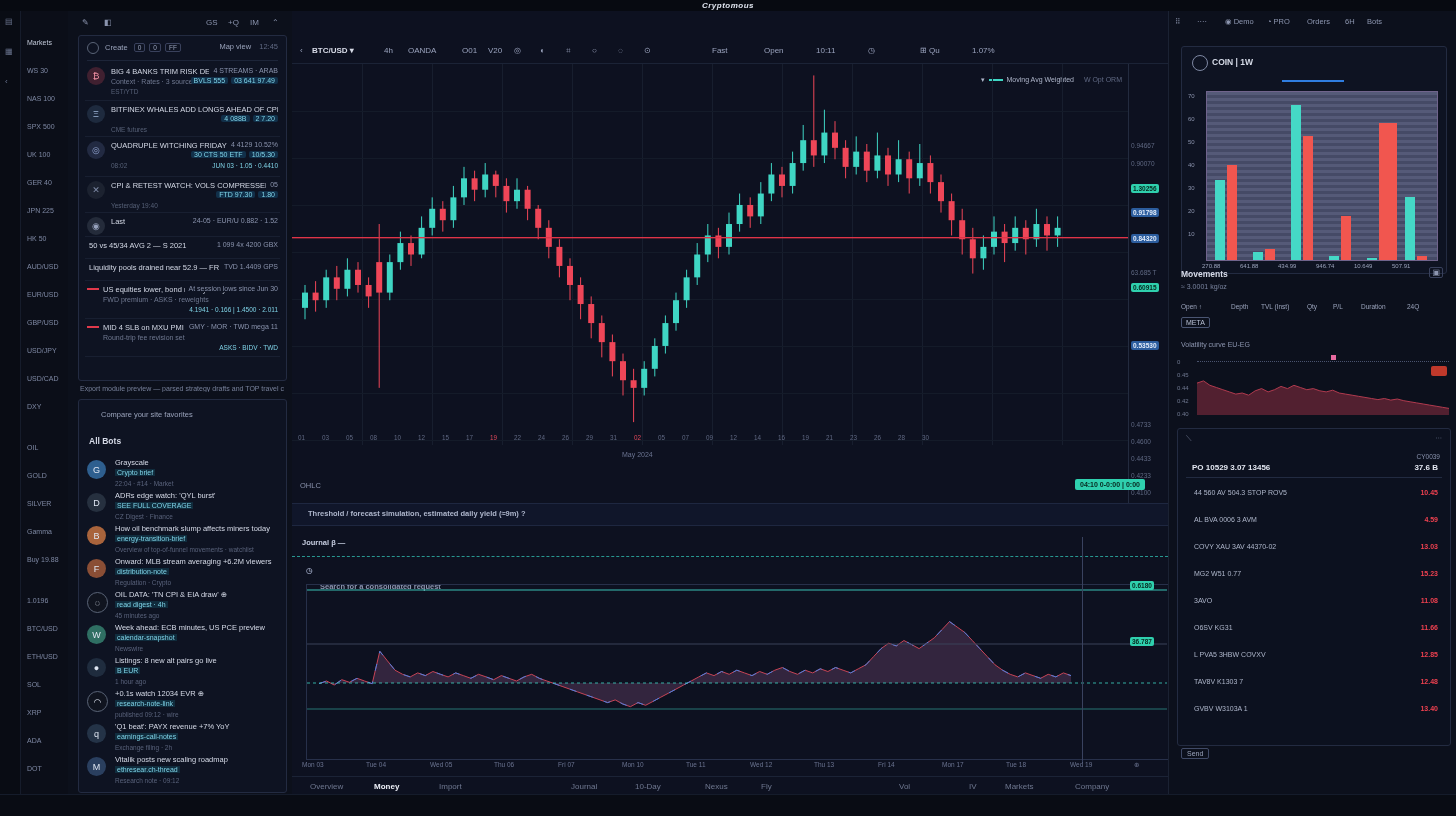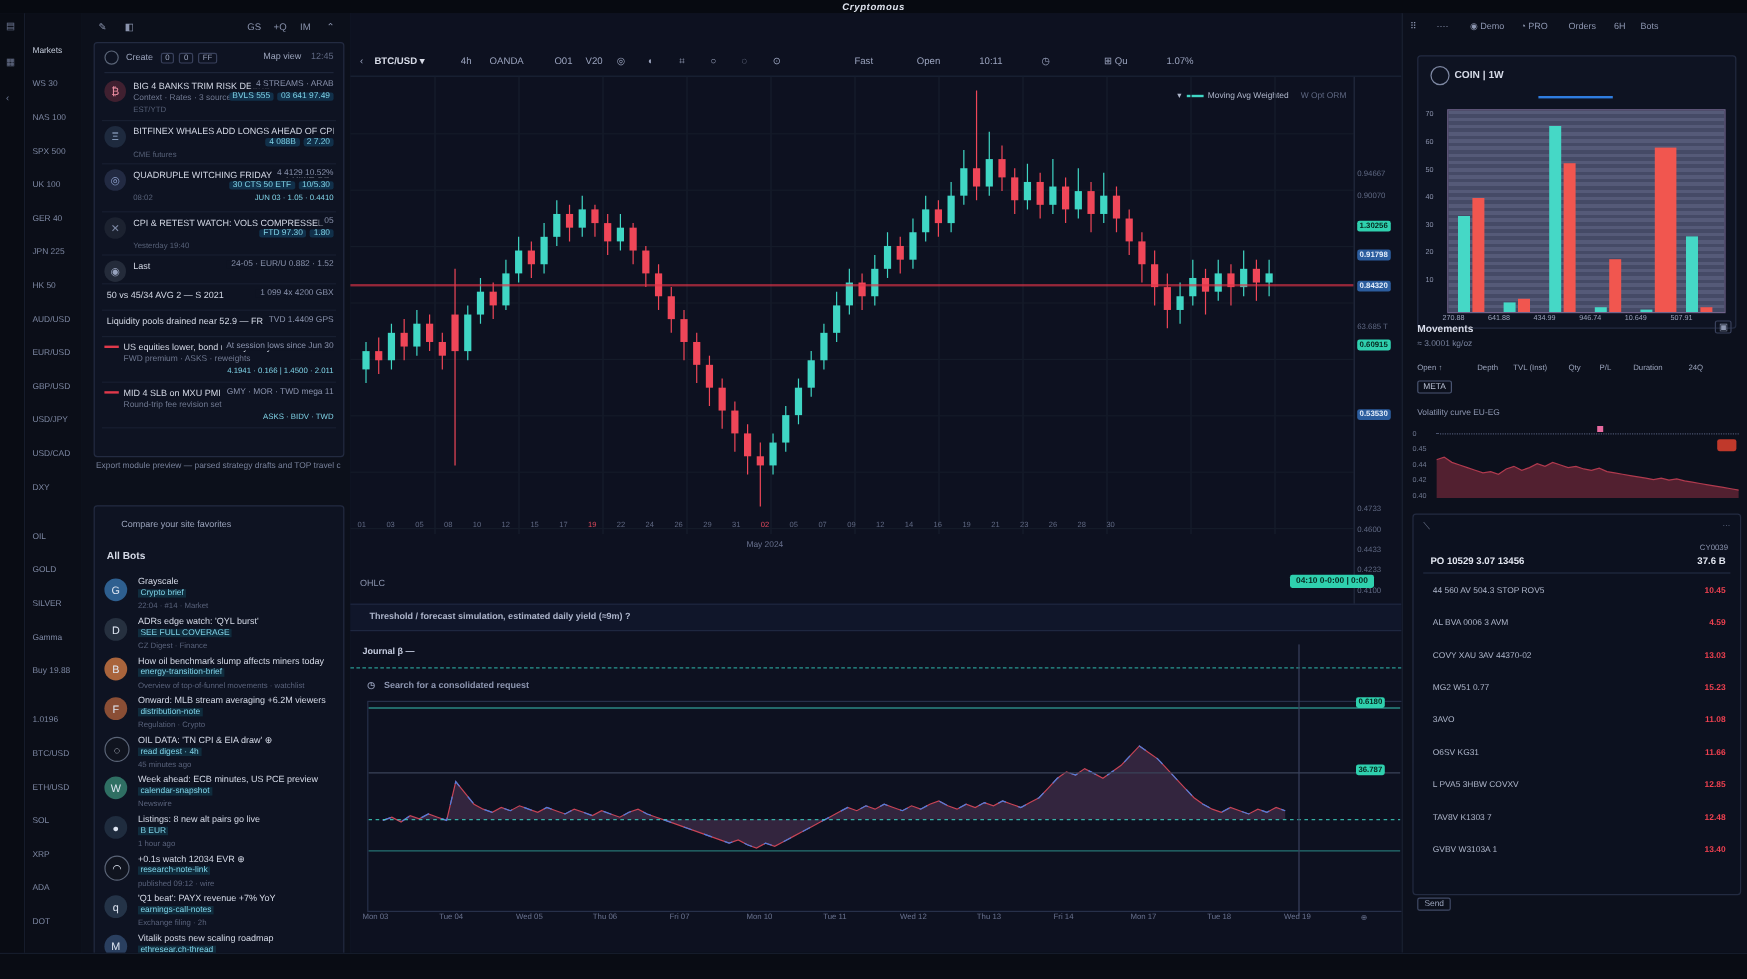--- a/index.html
+++ b/index.html
@@ -207,21 +207,21 @@
             <div class="accentbar"></div>
             <div class="fr-title" style="left: 18px;">MID 4 SLB on MXU PMI data mix — DC M-3</div>
             <div class="fr-tright">GMY · MOR · TWD mega 11</div>
             <div class="fr-sub" style="left: 18px;">Round-trip fee revision set</div>
             <div class="fr-bright">ASKS · BIDV · TWD</div>
           </div>
         </div>
     </div>
     <div class="abs" style="left:12px;top:374px;width:204px;font-size:7px;color:#77809a;white-space:nowrap;overflow:hidden;">Export module preview — parsed strategy drafts and TOP travel categories</div>
 
-    <div class="card" id="newscard" style="left:10px;top:388px;width:207px;height:392px;margin-top:22px;">
+    <div class="card" id="newscard" style="left:10px;top:388px;width:207px;height:392px;">
       <div class="abs" style="left:22px;top:10px;font-size:7.5px;color:#9aa3bb;">Compare your site favorites</div>
       <div class="abs" style="left:10px;top:36px;font-size:8.5px;font-weight:bold;color:#d4d9e6;">All Bots</div>
       <div id="newsrows" style="position:absolute;left:0;top:56px;right:0;bottom:0;overflow:hidden;">
           <div class="newsrow" style="top: 2px; height: 32px;">
             <div class="nr-av" style="background: rgb(46, 95, 143);">G</div>
             <div class="nr-t">Grayscale</div>
             <div class="nr-link">Crypto brief</div>
             <div class="nr-meta">22:04 · #14 · Market</div>
           </div>
           <div class="newsrow" style="top: 35px; height: 32px;">
@@ -527,21 +527,21 @@
 
     <div class="band" style="top:492px;height:21px;background:#10162a;border-top:1px solid #1e2740;border-bottom:1px solid #1e2740;">
       <span style="position:absolute;left:16px;top:5px;">Threshold / forecast simulation, estimated daily yield (≈9m) ?</span>
     </div>
     <div class="band" style="top:524px;height:20px;color:#c6cde0;">
       <span style="position:absolute;left:10px;top:3px;">Journal β —</span>
     </div>
     <div class="tealdash" style="top:545px;"></div>
     <div class="band" style="top:553px;height:16px;color:#8d96b0;">
       <span style="position:absolute;left:14px;top:2px;">◷</span>
-      <span style="position:absolute;left:28px;top:2px;">Search for a consolidated request</span>
+      <span style="position:absolute;left:28px;top:18px;">Search for a consolidated request</span>
     </div>
 
     <div class="abs" id="lowerbox"><svg width="860" height="172">
           <path d="M12.0 98.7 L19.6 96.0 L27.2 100.0 L34.8 94.7 L42.4 97.3 L50.0 93.3 L57.6 96.0 L65.2 98.7 L72.8 66.3 L80.4 75.8 L88.0 85.2 L95.6 89.3 L103.2 91.9 L110.7 87.9 L118.3 90.6 L125.9 86.5 L133.5 89.3 L141.1 91.9 L148.7 87.9 L156.3 90.6 L163.9 93.3 L171.5 89.3 L179.1 91.9 L186.7 94.7 L194.3 90.6 L201.9 93.3 L209.5 96.0 L217.1 91.9 L224.7 89.3 L232.3 93.3 L239.9 96.0 L247.5 98.7 L255.1 101.4 L262.7 104.1 L270.3 106.8 L277.9 109.5 L285.5 112.2 L293.1 114.9 L300.6 117.6 L308.2 114.9 L315.8 119.0 L323.4 121.7 L331.0 117.6 L338.6 120.3 L346.2 116.3 L353.8 112.2 L361.4 108.2 L369.0 104.1 L376.6 100.0 L384.2 96.0 L391.8 91.9 L399.4 87.9 L407.0 90.6 L414.6 86.5 L422.2 89.3 L429.8 85.2 L437.4 87.9 L445.0 90.6 L452.6 86.5 L460.2 89.3 L467.8 85.2 L475.4 82.5 L482.9 86.5 L490.5 89.3 L498.1 85.2 L505.7 87.9 L513.3 83.8 L520.9 86.5 L528.5 82.5 L536.1 85.2 L543.7 87.9 L551.3 83.8 L558.9 79.8 L566.5 71.7 L574.1 63.6 L581.7 58.2 L589.3 60.9 L596.9 55.5 L604.5 59.5 L612.1 63.6 L619.7 58.2 L627.3 52.8 L634.9 44.7 L642.5 36.6 L650.1 42.0 L657.7 47.4 L665.3 55.5 L672.8 63.6 L680.4 71.7 L688.0 79.8 L695.6 85.2 L703.2 89.3 L710.8 91.9 L718.4 87.9 L726.0 90.6 L733.6 93.3 L741.2 89.3 L748.8 91.9 L756.4 87.9 L764.0 90.6 L764.0 98 L12 98 Z" fill="rgba(112,72,112,0.38)" stroke="none"></path>
           <path d="M12.0 98.7 L19.6 96.0 L27.2 100.0 L34.8 94.7 L42.4 97.3 L50.0 93.3 L57.6 96.0 L65.2 98.7 L72.8 66.3 L80.4 75.8 L88.0 85.2 L95.6 89.3 L103.2 91.9 L110.7 87.9 L118.3 90.6 L125.9 86.5 L133.5 89.3 L141.1 91.9 L148.7 87.9 L156.3 90.6 L163.9 93.3 L171.5 89.3 L179.1 91.9 L186.7 94.7 L194.3 90.6 L201.9 93.3 L209.5 96.0 L217.1 91.9 L224.7 89.3 L232.3 93.3 L239.9 96.0 L247.5 98.7 L255.1 101.4 L262.7 104.1 L270.3 106.8 L277.9 109.5 L285.5 112.2 L293.1 114.9 L300.6 117.6 L308.2 114.9 L315.8 119.0 L323.4 121.7 L331.0 117.6 L338.6 120.3 L346.2 116.3 L353.8 112.2 L361.4 108.2 L369.0 104.1 L376.6 100.0 L384.2 96.0 L391.8 91.9 L399.4 87.9 L407.0 90.6 L414.6 86.5 L422.2 89.3 L429.8 85.2 L437.4 87.9 L445.0 90.6 L452.6 86.5 L460.2 89.3 L467.8 85.2 L475.4 82.5 L482.9 86.5 L490.5 89.3 L498.1 85.2 L505.7 87.9 L513.3 83.8 L520.9 86.5 L528.5 82.5 L536.1 85.2 L543.7 87.9 L551.3 83.8 L558.9 79.8 L566.5 71.7 L574.1 63.6 L581.7 58.2 L589.3 60.9 L596.9 55.5 L604.5 59.5 L612.1 63.6 L619.7 58.2 L627.3 52.8 L634.9 44.7 L642.5 36.6 L650.1 42.0 L657.7 47.4 L665.3 55.5 L672.8 63.6 L680.4 71.7 L688.0 79.8 L695.6 85.2 L703.2 89.3 L710.8 91.9 L718.4 87.9 L726.0 90.6 L733.6 93.3 L741.2 89.3 L748.8 91.9 L756.4 87.9 L764.0 90.6" fill="none" stroke="#c74456" stroke-width="1"></path>
           <path d="M12.0 98.7 L19.6 96.0 L27.2 100.0 L34.8 94.7 L42.4 97.3 L50.0 93.3 L57.6 96.0 L65.2 98.7 L72.8 66.3 L80.4 75.8 L88.0 85.2 L95.6 89.3 L103.2 91.9 L110.7 87.9 L118.3 90.6 L125.9 86.5 L133.5 89.3 L141.1 91.9 L148.7 87.9 L156.3 90.6 L163.9 93.3 L171.5 89.3 L179.1 91.9 L186.7 94.7 L194.3 90.6 L201.9 93.3 L209.5 96.0 L217.1 91.9 L224.7 89.3 L232.3 93.3 L239.9 96.0 L247.5 98.7 L255.1 101.4 L262.7 104.1 L270.3 106.8 L277.9 109.5 L285.5 112.2 L293.1 114.9 L300.6 117.6 L308.2 114.9 L315.8 119.0 L323.4 121.7 L331.0 117.6 L338.6 120.3 L346.2 116.3 L353.8 112.2 L361.4 108.2 L369.0 104.1 L376.6 100.0 L384.2 96.0 L391.8 91.9 L399.4 87.9 L407.0 90.6 L414.6 86.5 L422.2 89.3 L429.8 85.2 L437.4 87.9 L445.0 90.6 L452.6 86.5 L460.2 89.3 L467.8 85.2 L475.4 82.5 L482.9 86.5 L490.5 89.3 L498.1 85.2 L505.7 87.9 L513.3 83.8 L520.9 86.5 L528.5 82.5 L536.1 85.2 L543.7 87.9 L551.3 83.8 L558.9 79.8 L566.5 71.7 L574.1 63.6 L581.7 58.2 L589.3 60.9 L596.9 55.5 L604.5 59.5 L612.1 63.6 L619.7 58.2 L627.3 52.8 L634.9 44.7 L642.5 36.6 L650.1 42.0 L657.7 47.4 L665.3 55.5 L672.8 63.6 L680.4 71.7 L688.0 79.8 L695.6 85.2 L703.2 89.3 L710.8 91.9 L718.4 87.9 L726.0 90.6 L733.6 93.3 L741.2 89.3 L748.8 91.9 L756.4 87.9 L764.0 90.6" fill="none" stroke="#4a7fe0" stroke-width="1" stroke-dasharray="7 11"></path>
           <line x1="0" y1="5" x2="860" y2="5" stroke="#3fd6c4" stroke-width="1" opacity="0.9"></line>
           <line x1="0" y1="59" x2="860" y2="59" stroke="#3a4358" stroke-width="1"></line>
           <line x1="0" y1="98" x2="860" y2="98" stroke="#3fd6c4" stroke-width="1" stroke-dasharray="3 3" opacity="0.8"></line>
           <line x1="0" y1="124" x2="860" y2="124" stroke="#3fd6c4" stroke-width="1" opacity="0.5"></line>
@@ -555,20 +555,33 @@
         <span style="position: absolute; left: 266px; top: 0px;">Fri 07</span>
         <span style="position: absolute; left: 330px; top: 0px;">Mon 10</span>
         <span style="position: absolute; left: 394px; top: 0px;">Tue 11</span>
         <span style="position: absolute; left: 458px; top: 0px;">Wed 12</span>
         <span style="position: absolute; left: 522px; top: 0px;">Thu 13</span>
         <span style="position: absolute; left: 586px; top: 0px;">Fri 14</span>
         <span style="position: absolute; left: 650px; top: 0px;">Mon 17</span>
         <span style="position: absolute; left: 714px; top: 0px;">Tue 18</span>
         <span style="position: absolute; left: 778px; top: 0px;">Wed 19</span>
         <span style="position: absolute; left: 842px; top: 0px;">⊕</span>
+      </div>
+    <div class="abs" id="btoolbar">
+        <span class="bt-item" style="left: 18px;">Overview</span>
+        <span class="bt-item bt-active" style="left: 82px;">Money</span>
+        <span class="bt-item" style="left: 147px;">Import</span>
+        <span class="bt-item" style="left: 279px;">Journal</span>
+        <span class="bt-item" style="left: 343px;">10-Day</span>
+        <span class="bt-item" style="left: 413px;">Nexus</span>
+        <span class="bt-item" style="left: 469px;">Fly</span>
+        <span class="bt-item" style="left: 607px;">Vol</span>
+        <span class="bt-item" style="left: 677px;">IV</span>
+        <span class="bt-item" style="left: 713px;">Markets</span>
+        <span class="bt-item" style="left: 783px;">Company</span>
       </div>
   <div style="position: absolute; left: 838px; top: 570px; padding: 1px 2px; border-radius: 2px; font-size: 6.5px; font-weight: bold; background: rgb(47, 208, 174); color: rgb(7, 40, 31);">0.6180</div>
       <div style="position: absolute; left: 838px; top: 626px; padding: 1px 2px; border-radius: 2px; font-size: 6.5px; font-weight: bold; background: rgb(47, 208, 174); color: rgb(7, 40, 31);">36.787</div>
     </div>
 
   <div class="abs" id="rightpanel">
     <div id="rtoolbar">
         <span class="rt-item" style="left: 6px;">⠿</span>
         <span class="rt-item" style="left: 28px;">····</span>
         <span class="rt-item" style="left: 56px;">◉ Demo</span>

